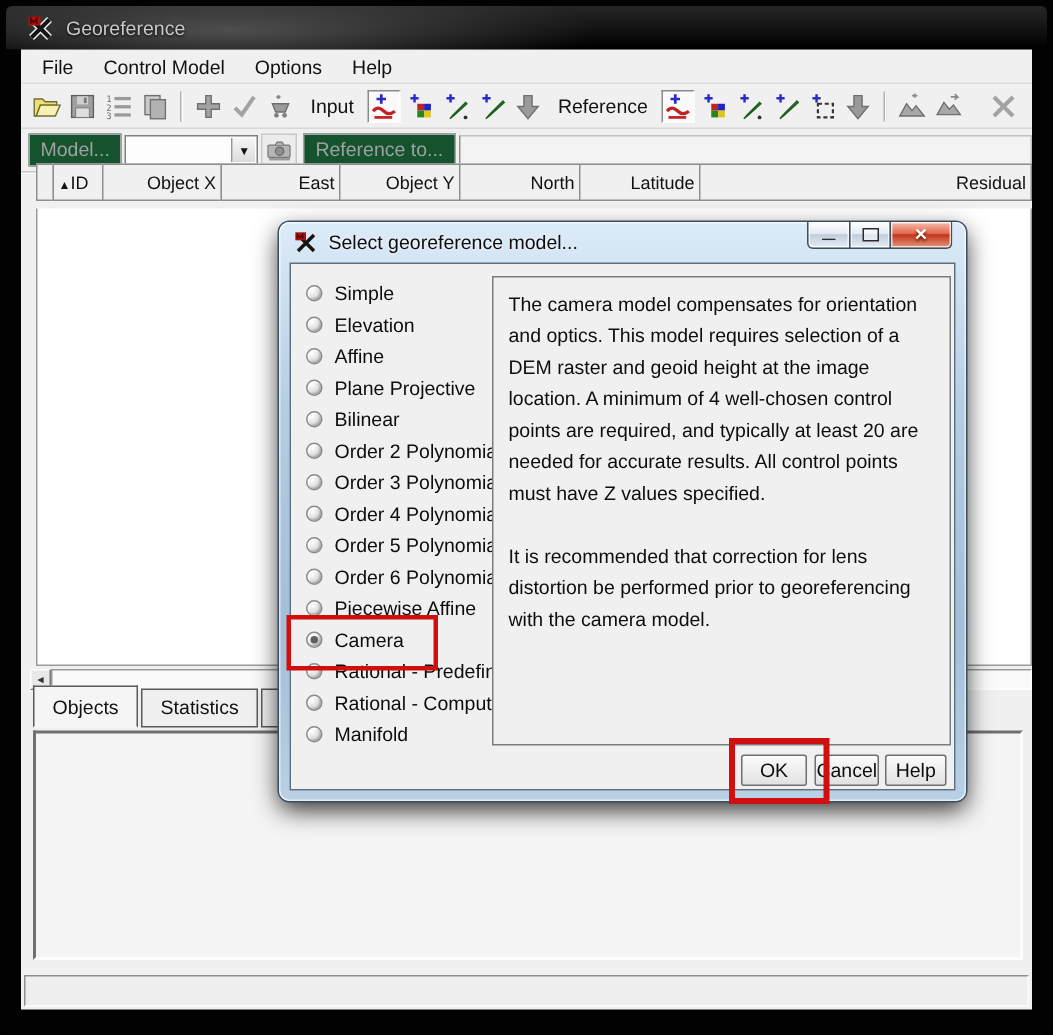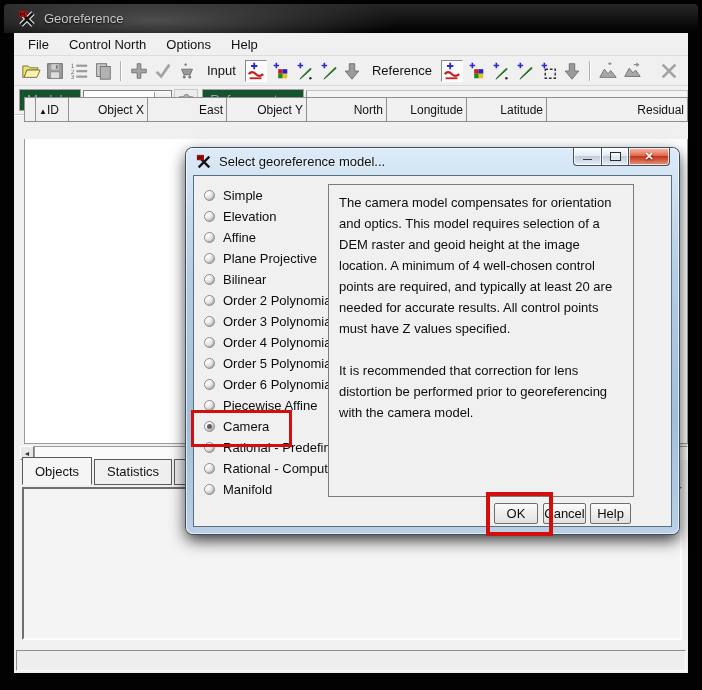--- a/index.html
+++ b/index.html
@@ -28,21 +28,21 @@
 
   #toolbar2{height:28px;display:flex;align-items:center;padding-left:5px;border-bottom:1px solid #c9c9c9;box-shadow:0 1px 0 #fff;}
   .dis-btn{border:1px solid #a3a3a3;color:#a0a0a0;background:#14532d;font-size:13px;padding:2px 7px 3px;white-space:nowrap;}
   .combo{width:89px;height:20px;border:1px solid #7f7f7f;background:#fdfdfd;position:relative;margin-left:2px;box-sizing:border-box;}
   .combo .val{font-size:12px;padding:3px 4px;color:#333;}
   .combo .dd{position:absolute;right:1px;top:1px;bottom:1px;width:15px;background:linear-gradient(#f6f6f6,#dcdcdc);border-left:1px solid #9a9a9a;font-size:8px;color:#111;display:flex;align-items:center;justify-content:center;}
   .cam-btn{width:24px;height:22px;display:flex;align-items:center;justify-content:center;margin-left:2px;border:1px solid #c9c9c9;background:#ececec;box-sizing:border-box;}
   .refto-field{flex:1;height:20px;border:1px solid #c2c2c2;border-left:1px solid #8f8f8f;background:#f3f3f3;margin:0 0 0 2px;box-sizing:border-box;}
 
   
-  #table-header{position:absolute;left:10px;top:64px;right:0;height:25px;display:flex;}
+  #table-header{position:absolute;left:10px;top:76px;right:0;height:25px;display:flex;}
   .hcell{box-sizing:border-box;height:25px;background:#f0f0f0;border:1px solid #8f8f8f;margin-left:-1px;
     font-size:12px;color:#111;text-align:right;padding:5px 3px 0 2px;white-space:nowrap;overflow:hidden;}
   .hcell.first{margin-left:0;}
   #table-body{position:absolute;left:10px;top:106px;width:664px;height:305px;background:#fff;border:1px solid #9a9a9a;border-top:none;box-sizing:border-box;}
 
   #hscroll{position:absolute;left:6px;top:413px;width:668px;height:14px;display:flex;}
   .scr-btn{width:14px;height:14px;border:1px solid;border-color:#fdfdfd #7a7a7a #7a7a7a #fdfdfd;background:#e8e8e8;font-size:7px;color:#333;display:flex;align-items:center;justify-content:center;box-sizing:border-box;}
   .scr-track{flex:1;border:1px solid;border-color:#9a9a9a #fdfdfd #fdfdfd #9a9a9a;background:#fafafa;box-sizing:border-box;}
 
   
@@ -52,21 +52,21 @@
 
   
   #panel{position:absolute;left:8px;top:454px;width:660px;height:153px;background:#f4f4f4;
     border-top:2px solid #6f6f6f;border-left:2px solid #6f6f6f;border-right:2px solid #fdfdfd;border-bottom:2px solid #fdfdfd;box-sizing:border-box;}
   #statusbar{position:absolute;left:2px;top:617px;width:670px;height:21px;background:#eeeeee;
     border:1px solid;border-color:#8f8f8f #fdfdfd #fdfdfd #8f8f8f;box-sizing:border-box;}
 
   
   #dialog{position:absolute;left:186px;top:148px;width:458px;height:386px;z-index:20;border-radius:7px;
     background:linear-gradient(180deg,#dcebf8,#b5cde4 32%,#a2bed8 70%,#b9d0e5);
-    box-shadow:0 0 0 1px #3c4f61,0 6px 16px rgba(0,0,0,.8),inset 0 0 0 1px rgba(255,255,255,.6);padding-left:35px;}
+    box-shadow:0 0 0 1px #3c4f61,0 6px 16px rgba(0,0,0,.8),inset 0 0 0 1px rgba(255,255,255,.6);}
   #dlg-titlebar{position:absolute;left:0;top:0;right:0;height:27px;display:flex;align-items:center;}
   #dlg-titlebar .tnticon{width:16px;height:16px;margin-left:10px;}
   #dlg-title{font-size:13px;color:#0d0d0d;margin-left:7px;text-shadow:0 0 3px rgba(255,255,255,.9);}
   #dlg-winbtns{position:absolute;right:9px;top:0;display:flex;height:18px;}
   .winbtn{box-sizing:border-box;height:18px;border:1px solid #41505e;border-top:none;
     background:linear-gradient(#ffffff,#e3eaf2 45%,#c0cdda 50%,#e6eef7);display:flex;align-items:center;justify-content:center;
     box-shadow:inset 0 0 0 1px rgba(255,255,255,.75);}
   .winbtn.min{width:29px;border-radius:0 0 0 4px;}
   .winbtn.min span{font-size:9px;font-weight:bold;color:#2b2b2b;margin-top:5px;}
   .winbtn.max{width:28px;margin-left:-1px;}
@@ -113,21 +113,21 @@
       <rect x="1" y="1" width="8" height="6" fill="#b00d0d"></rect>
       <path d="M2.5 6 V2.5 L4.5 5 L6.5 2.5 V6" stroke="#4d0404" stroke-width="1" fill="none"></path>
     </svg>
     <span class="title">Georeference</span>
   </div>
 
   <div id="client">
 
     <div id="menubar">
       <span class="menu-item">File</span>
-      <span class="menu-item">Control North</span>
+      <span class="menu-item">Control Model</span>
       <span class="menu-item">Options</span>
       <span class="menu-item">Help</span>
     </div>
 
     <div id="toolbar1">
       <span class="tbi">
         <svg viewBox="0 0 22 22">
             <path d="M2 18 V5.5 H8 L10 7.5 H18.5 V10 H6.5 L3.5 18 Z" fill="#efdf77" stroke="#6f6f2e" stroke-width="1"></path>
             <path d="M3.5 18 L6.5 10 H21 L17.5 18 Z" fill="#f8f0b4" stroke="#6f6f2e" stroke-width="1"></path>
           </svg>
@@ -289,21 +289,20 @@
       <span class="refto-field"></span>
     </div>
 
     <div id="table-header">
       <span class="hcell first" style="width:12px;"></span>
       <span class="hcell" style="width:34px;text-align:left;padding-left:3px;"><span style="font-size:8px;">▲</span><span>ID</span></span>
       <span class="hcell" style="width:80px;">Object X</span>
       <span class="hcell" style="width:80px;">East</span>
       <span class="hcell" style="width:81px;">Object Y</span>
       <span class="hcell" style="width:81px;">North</span>
-      <span class="hcell" style="width:81px;">Longitude</span>
       <span class="hcell" style="width:81px;">Latitude</span>
       <span class="hcell" style="flex:1;">Residual</span>
     </div>
     <div id="table-body"></div>
 
     <div id="hscroll">
       <span class="scr-btn">◄</span>
       <span class="scr-track"></span>
     </div>
 

